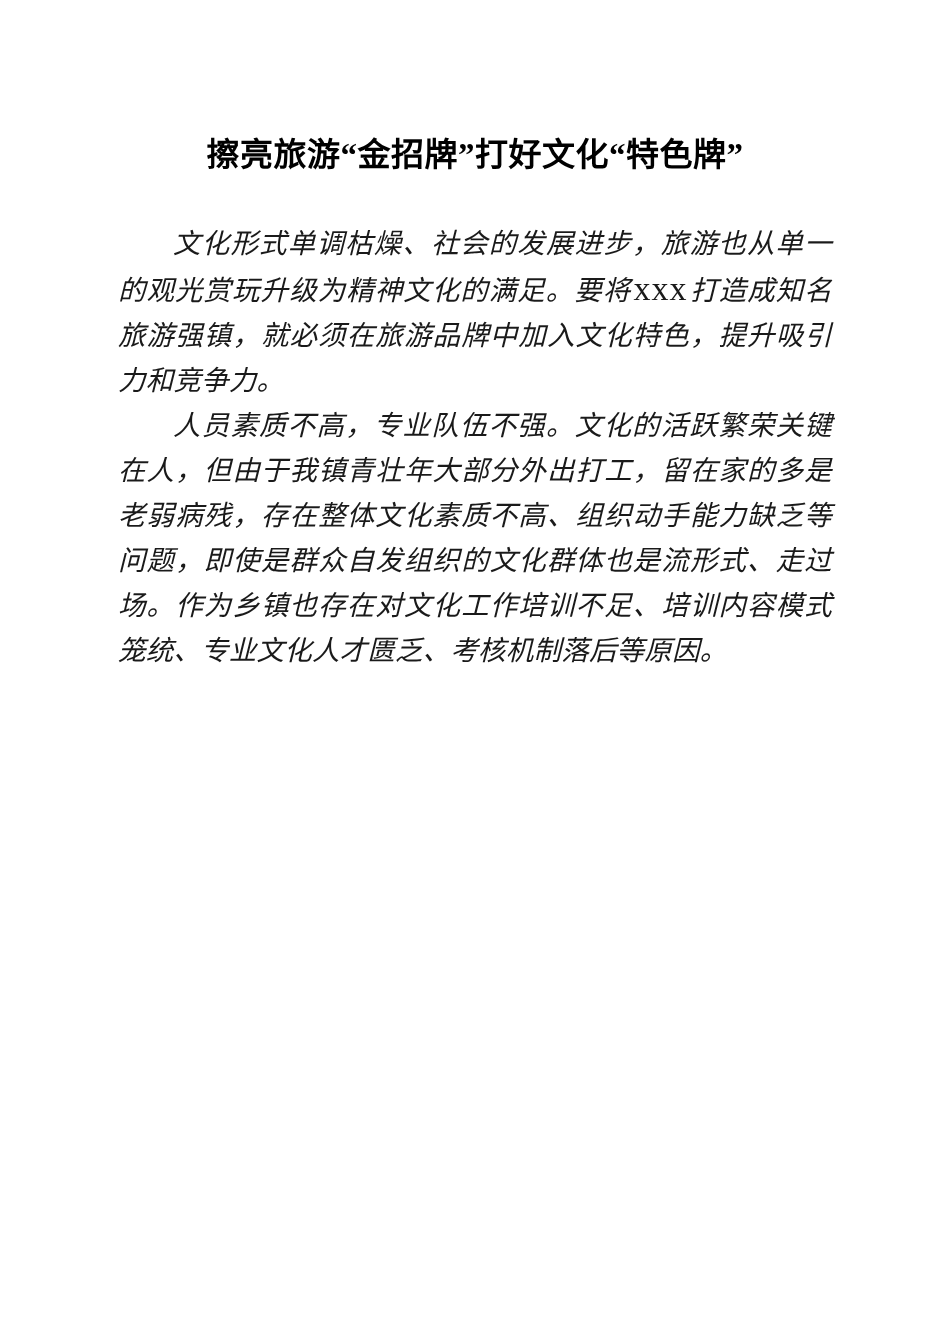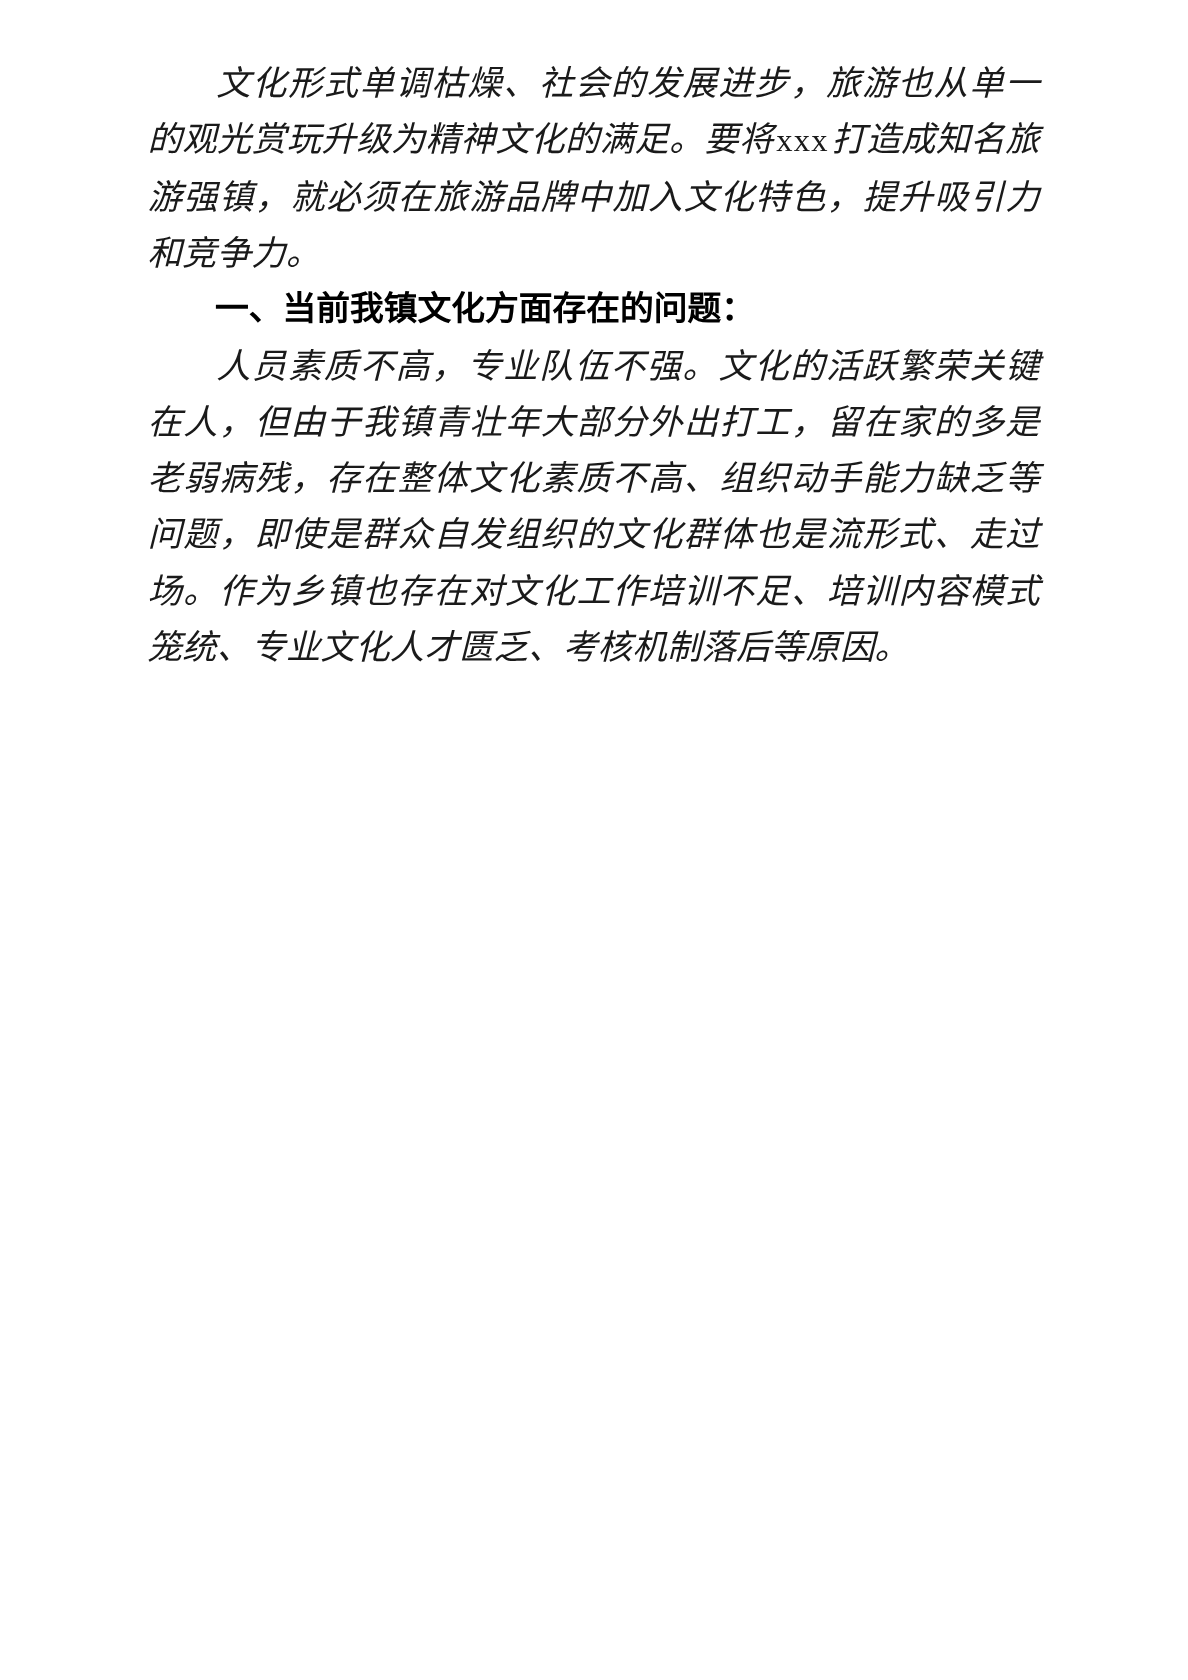--- a/index.html
+++ b/index.html
@@ -68,34 +68,34 @@
     text-align: left;
     text-indent: 2em;
     margin: 0;
     letter-spacing: 0px;
   }
 
   
   .latin {
     font-family: "Liberation Serif", "DejaVu Serif", serif;
     font-style: normal;
-    font-size: 26px;
+    font-size: 34px;
     letter-spacing: 1px;
     padding: 0 2px;
   }
 </style>
 </head>
 <body>
 
 <div class="page">
   <div class="content">
 
+    <h1 class="doc-title">擦亮旅游“金招牌”打好文化“特色牌”</h1>
 
     <p class="para first-para"><span>文化形式单调枯燥、社会的发展进步，旅游也从单一的观光赏玩升级为精神文化的满足。要将</span><span class="latin">xxx</span><span>打造成知名旅游强镇，就必须在旅游品牌中加入文化特色，提升吸引力和竞争力。</span></p>
 
-    <h2 class="section-heading">一、当前我镇文化方面存在的问题：</h2>
 
 
     <p class="para">人员素质不高，专业队伍不强。文化的活跃繁荣关键在人，但由于我镇青壮年大部分外出打工，留在家的多是老弱病残，存在整体文化素质不高、组织动手能力缺乏等问题，即使是群众自发组织的文化群体也是流形式、走过场。作为乡镇也存在对文化工作培训不足、培训内容模式笼统、专业文化人才匮乏、考核机制落后等原因。</p>
 
 
   </div>
 </div>
 
 </body></html>

